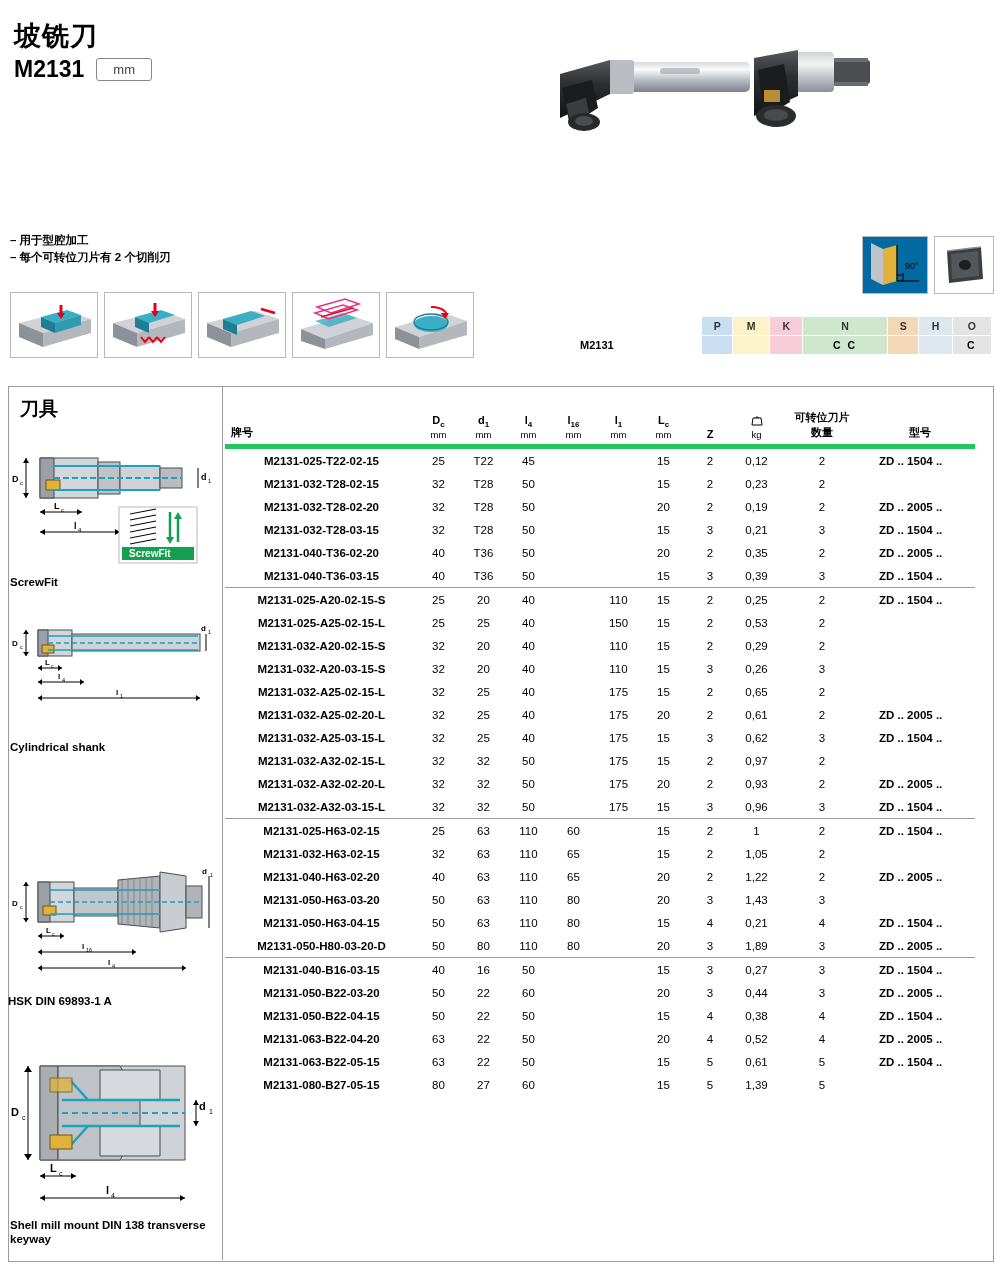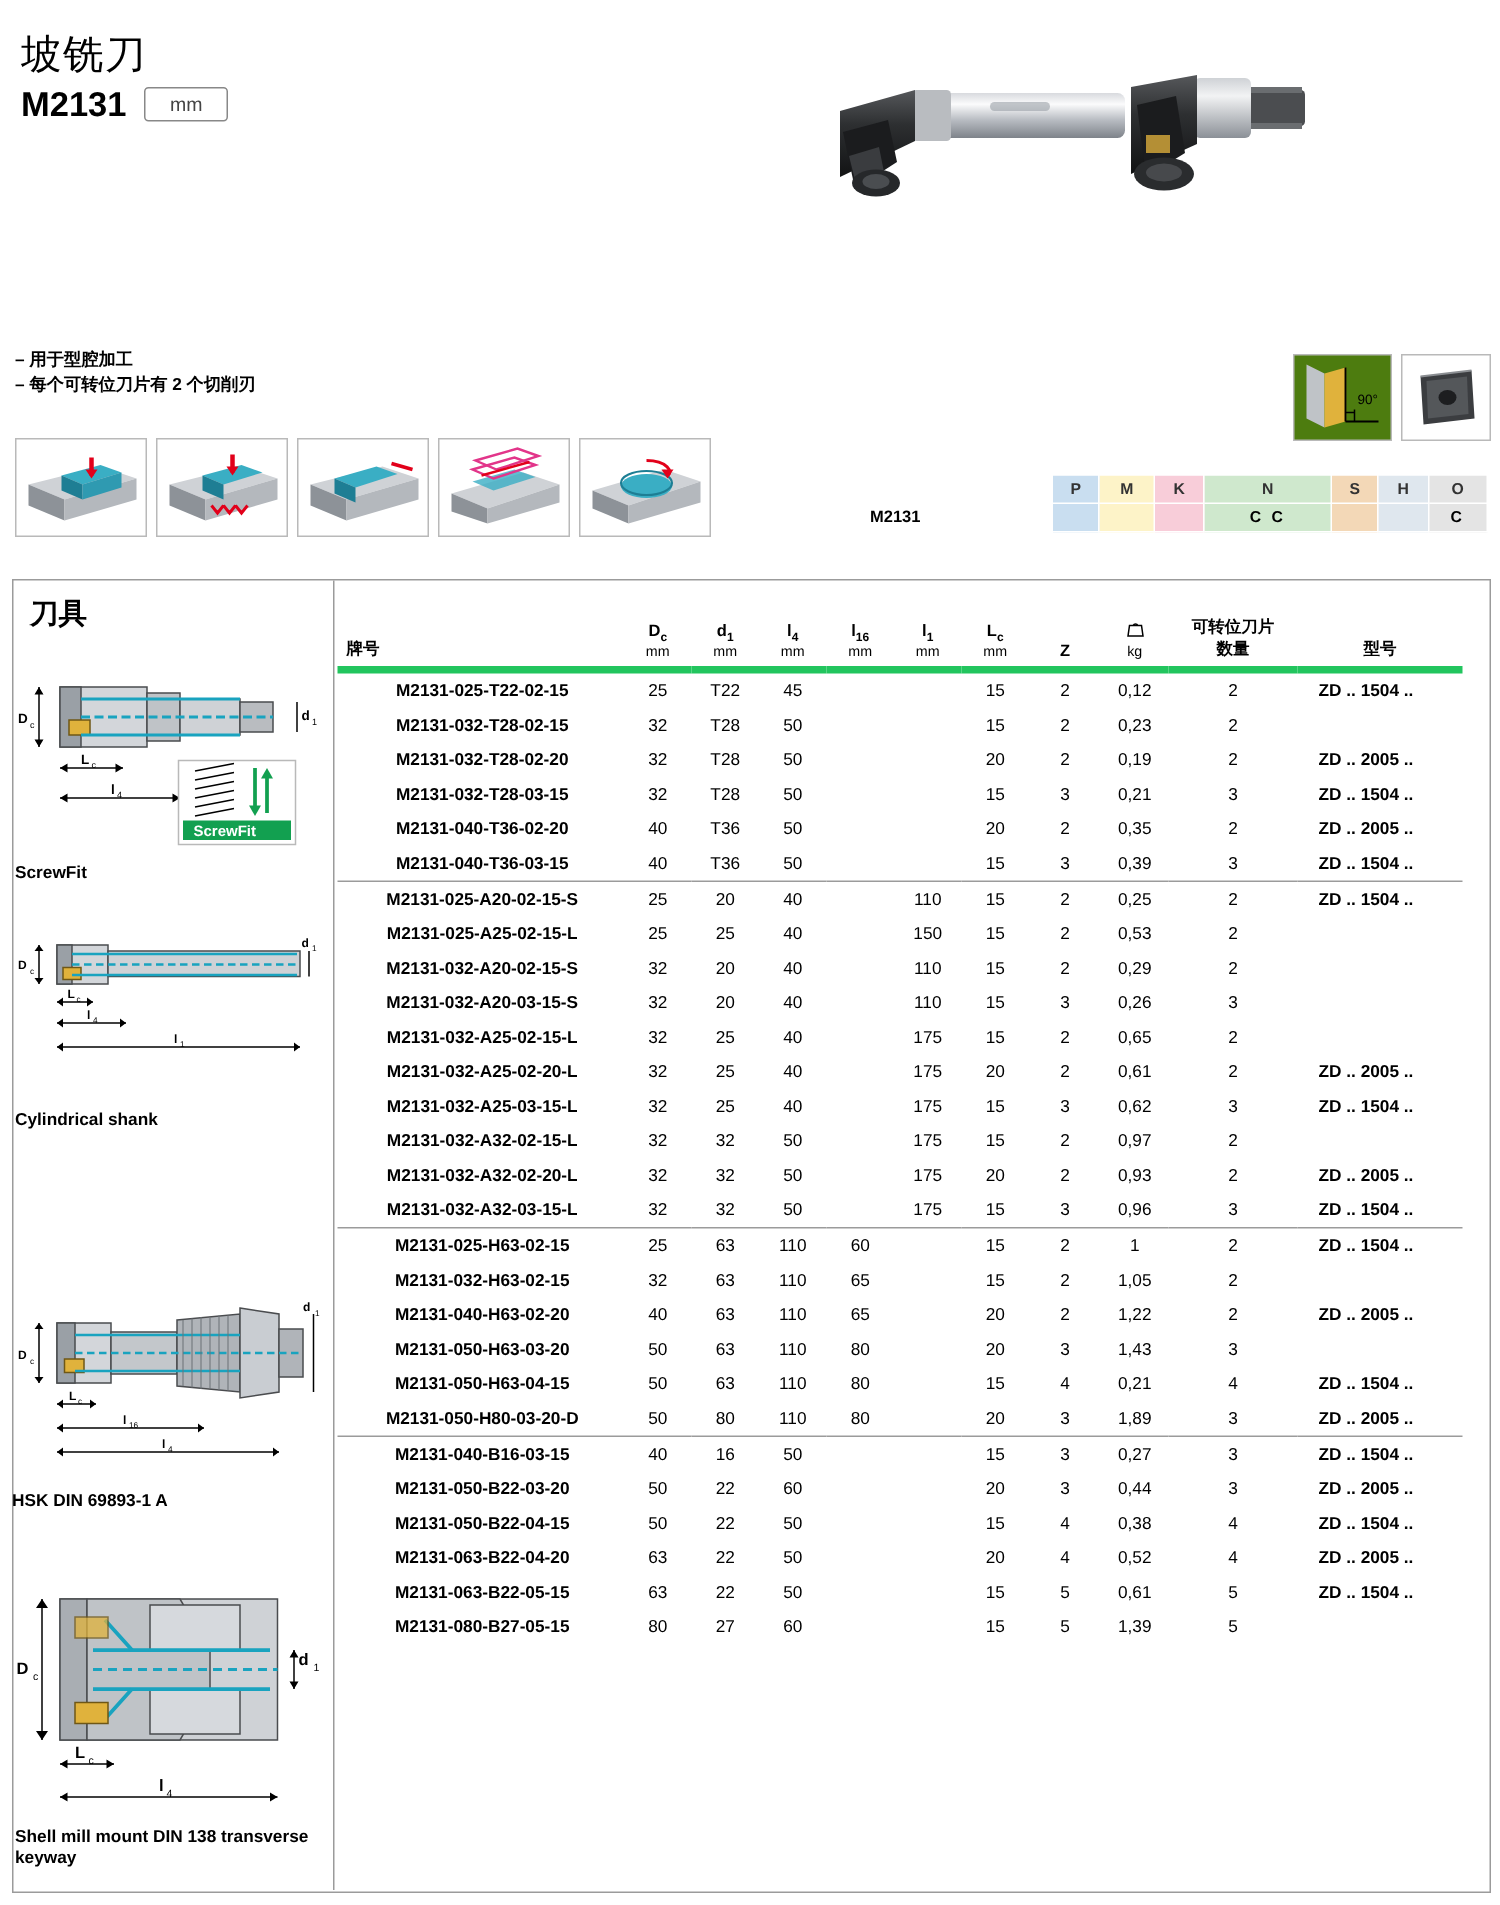--- a/index.html
+++ b/index.html
@@ -9,21 +9,21 @@
     font-family:"Liberation Sans", sans-serif;
     color:#000;
     position:relative;
     overflow:hidden;
   }
   .page{position:relative;width:1000px;height:1270px;}
 
   
   .title{
     position:absolute;left:14px;top:18px;
-    font-size:27px;font-weight:normal;letter-spacing:1px;
+    font-size:27px;font-weight:bold;letter-spacing:1px;
   }
   .subtitle-row{
     position:absolute;left:14px;top:56px;
     display:flex;align-items:center;gap:12px;
   }
   .subtitle{font-size:23px;font-weight:bold;}
   .unit-box{
     border:1px solid #888;border-radius:3px;
     padding:3px 16px;font-size:13px;color:#444;background:#fff;
   }
@@ -35,21 +35,21 @@
   .bullets{
     position:absolute;left:10px;top:232px;
     font-size:11.5px;font-weight:bold;line-height:17px;
   }
 
   
   .appicons{position:absolute;left:10px;top:292px;display:flex;gap:6px;}
   .appicon{width:86px;height:64px;border:1px solid #b9b9b9;background:#fff;position:relative;overflow:hidden;}
 
   
-  .anglebox{position:absolute;left:862px;top:236px;width:64px;height:56px;border:1px solid #b9b9b9;background:#4d7c0f;overflow:hidden;}
+  .anglebox{position:absolute;left:862px;top:236px;width:64px;height:56px;border:1px solid #b9b9b9;background:#0369a1;overflow:hidden;}
   .insertbox{position:absolute;left:934px;top:236px;width:58px;height:56px;border:1px solid #b9b9b9;background:#fff;overflow:hidden;}
 
   
   .mattable{position:absolute;left:574px;top:316px;width:418px;border-collapse:collapse;}
   .mattable td,.mattable th{
     border:1px solid #ffffff;
     font-size:10.5px;font-weight:bold;text-align:center;height:16px;
   }
   .mattable .namecell{
     text-align:left;background:#fff;border:none;font-size:11px;padding-left:6px;width:120px;

